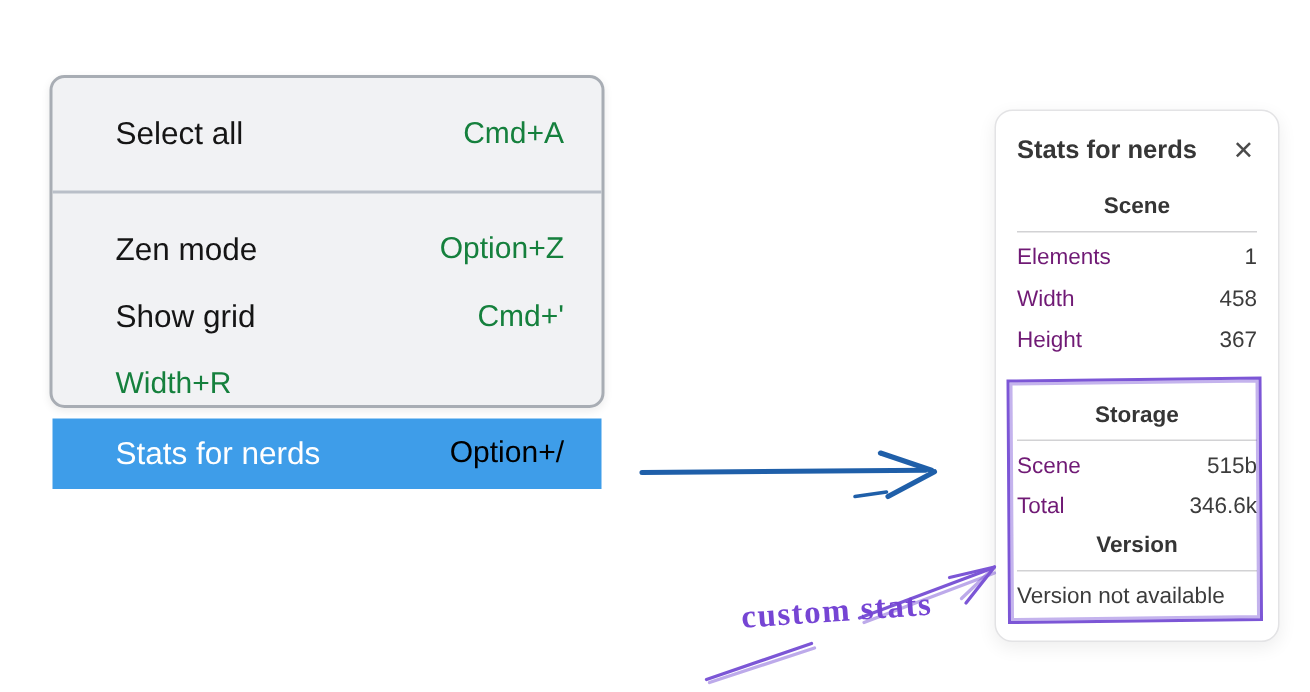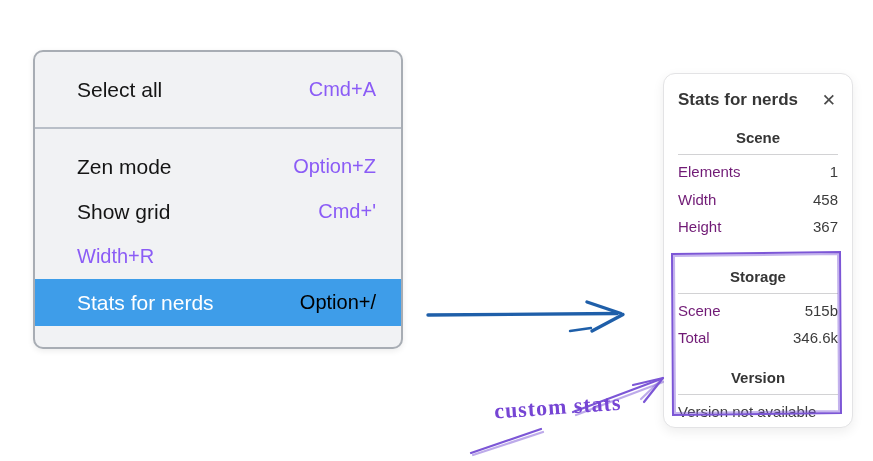--- a/index.html
+++ b/index.html
@@ -2,48 +2,48 @@
 <html><head>
 <meta charset="utf-8">
 <style>
   html,body{margin:0;padding:0;}
   body{
     width:873px;height:461px;position:relative;background:#ffffff;overflow:hidden;
     font-family:"Liberation Sans","DejaVu Sans",sans-serif;
   }
   
   .menu{
-    position:absolute;left:33px;top:50px;width:370px;height:299px;
+    position:absolute;left:33px;top:50px;width:370px;height:222px;
     background:#f1f2f4;border:2px solid #a8adb4;border-radius:10px;
     box-sizing:border-box;display:flex;flex-direction:column;padding-top:15px;
     box-shadow:0 2px 6px rgba(0,0,0,0.08);
   }
   .menu-item{
     display:flex;justify-content:space-between;align-items:center;
     height:45px;padding:0 25px 0 42px;font-size:21px;color:#151515;flex:none;
     cursor:default;
   }
-  .menu-item .shortcut{color:#8b5cf6;font-size:20px;}
+  .menu-item .shortcut{color:#15803d;font-size:20px;}
   .menu-item.selected{background:#3e9de9;color:#ffffff;height:47px;}
   .menu-item.selected .shortcut{color:#000000;}
   .menu-divider{height:2px;background:#b9bfc8;margin:15px 0;flex:none;}
   
   .panel{
     position:absolute;left:663px;top:73px;width:190px;height:355px;
     background:#ffffff;border:1px solid #e3e3e5;border-radius:12px;
     box-sizing:border-box;padding:13px 14px 0 14px;color:#3c3c3c;
     box-shadow:0 4px 12px rgba(0,0,0,0.07);font-size:15px;
   }
   .panel-title-row{display:flex;justify-content:space-between;align-items:center;height:26px;}
   .panel-title{font-weight:bold;font-size:17px;color:#363636;}
   .close-btn{font-size:17px;color:#4b4b4b;line-height:1;cursor:pointer;padding:2px;}
   .sec-heading{text-align:center;font-weight:bold;font-size:15px;color:#353535;}
   .sec-heading.scene{margin-top:16px;}
   .sec-heading.storage{margin-top:27px;}
-  .sec-heading.version{margin-top:17px;}
+  .sec-heading.version{margin-top:3px;}
   .rule{border:none;border-top:1px solid #d2d2d4;margin:8px 0 3px 0;}
   .stat-row{display:flex;justify-content:space-between;line-height:27.5px;}
   .stat-label{color:#701a75;}
   .stat-value{color:#3c3c3c;}
   .note-row{line-height:27px;color:#3c3c3c;}
   
   .overlay{position:absolute;left:0;top:0;width:873px;height:461px;pointer-events:none;}
   .annotation-text{
     position:absolute;left:494px;top:393px;width:160px;
     font-family:cursive;

